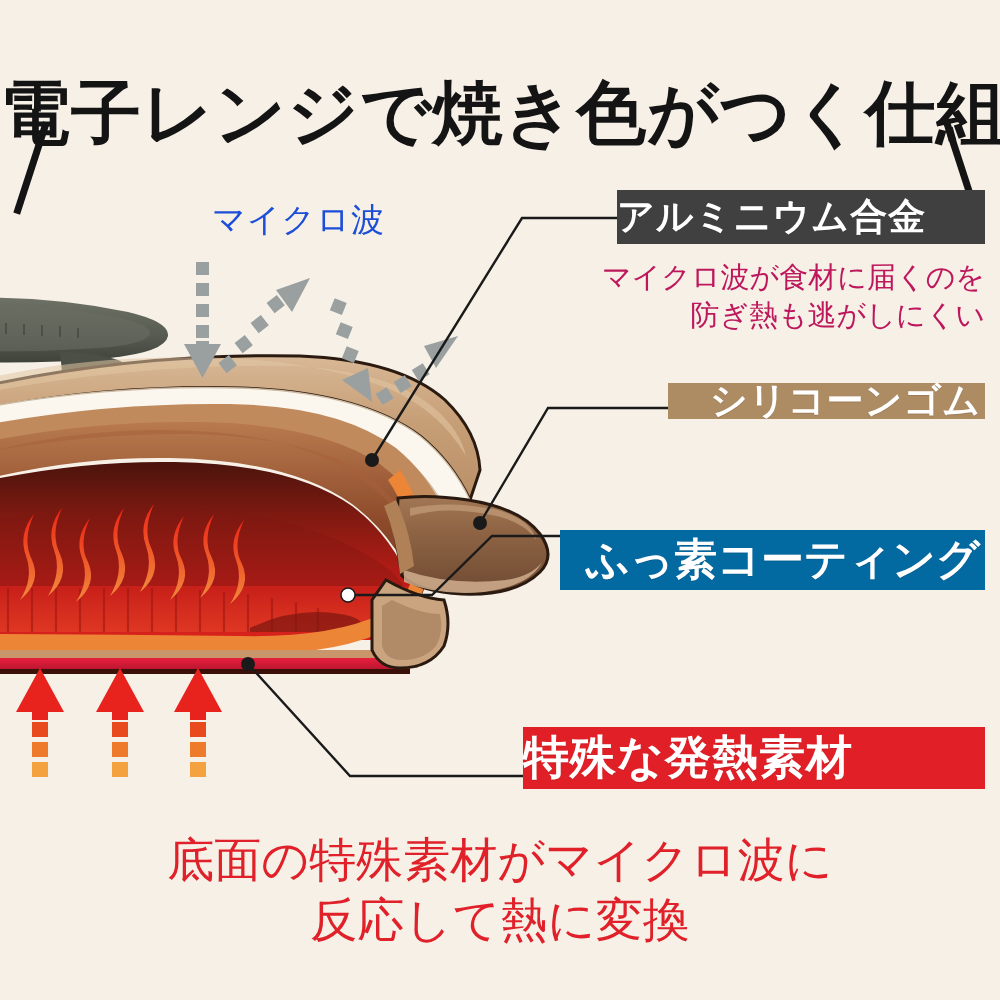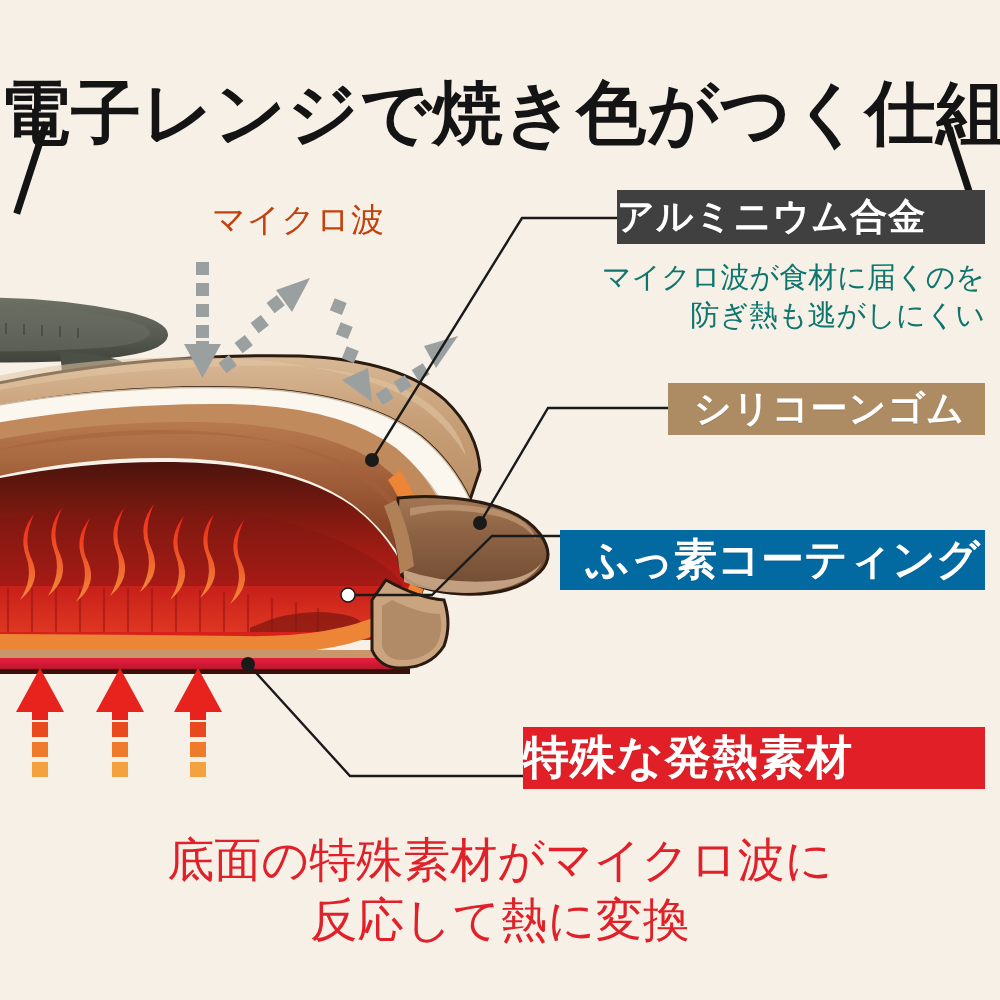--- a/index.html
+++ b/index.html
@@ -44,44 +44,44 @@
     white-space:nowrap;
     text-shadow:0 1px 0 rgba(0,0,0,0.10);
   }
   .bar-alum{
     left:617px;top:190px;width:368px;height:54px;
     background:#404040;
     font-size:37px;
     letter-spacing:1px;
   }
   .bar-sili{
-    left:668px;top:383px;width:317px;height:52px;
+    left:668px;top:383px;width:317px;height:36px;
     background:#AE8C63;
     font-size:37px;
-    padding-left:26px;
+    padding-left:42px;
     letter-spacing:1px;
   }
   .bar-fluo{
     left:560px;top:530px;width:425px;height:60px;
     background:#0369a1;
     font-size:43px;
     padding-left:26px;
     letter-spacing:0px;
   }
   .bar-heat{
     left:523px;top:727px;width:462px;height:62px;
     background:#E01F26;
     font-size:46px;
     letter-spacing:1px;
   }
 
   
   .desc{
     position:absolute;
-    color:#0f766e;
+    color:#be185d;
     font-size:29px;
     line-height:38px;
     white-space:nowrap;
   }
   .desc-alum{left:985px;top:258px;transform:translateX(-100%);text-align:right;}
   .desc-fluo{left:985px;top:619px;transform:translateX(-100%);text-align:right;font-size:31px;}
 
   
   .caption{
     position:absolute;left:0;top:830px;width:1000px;
@@ -89,21 +89,21 @@
     color:#E0212A;
     font-weight:normal;
     font-size:47px;
     line-height:60px;
   }
   .caption div{white-space:nowrap;}
 
   
   .mw-label{
     position:absolute;left:212px;top:198px;
-    font-size:33px;color:#c2410c;white-space:nowrap;
+    font-size:33px;color:#1d4ed8;white-space:nowrap;
     letter-spacing:1px;
   }
 
   svg.layer{position:absolute;left:0;top:0;width:1000px;height:1000px;}
 </style>
 </head>
 <body>
 
 <div id="stage">
 

